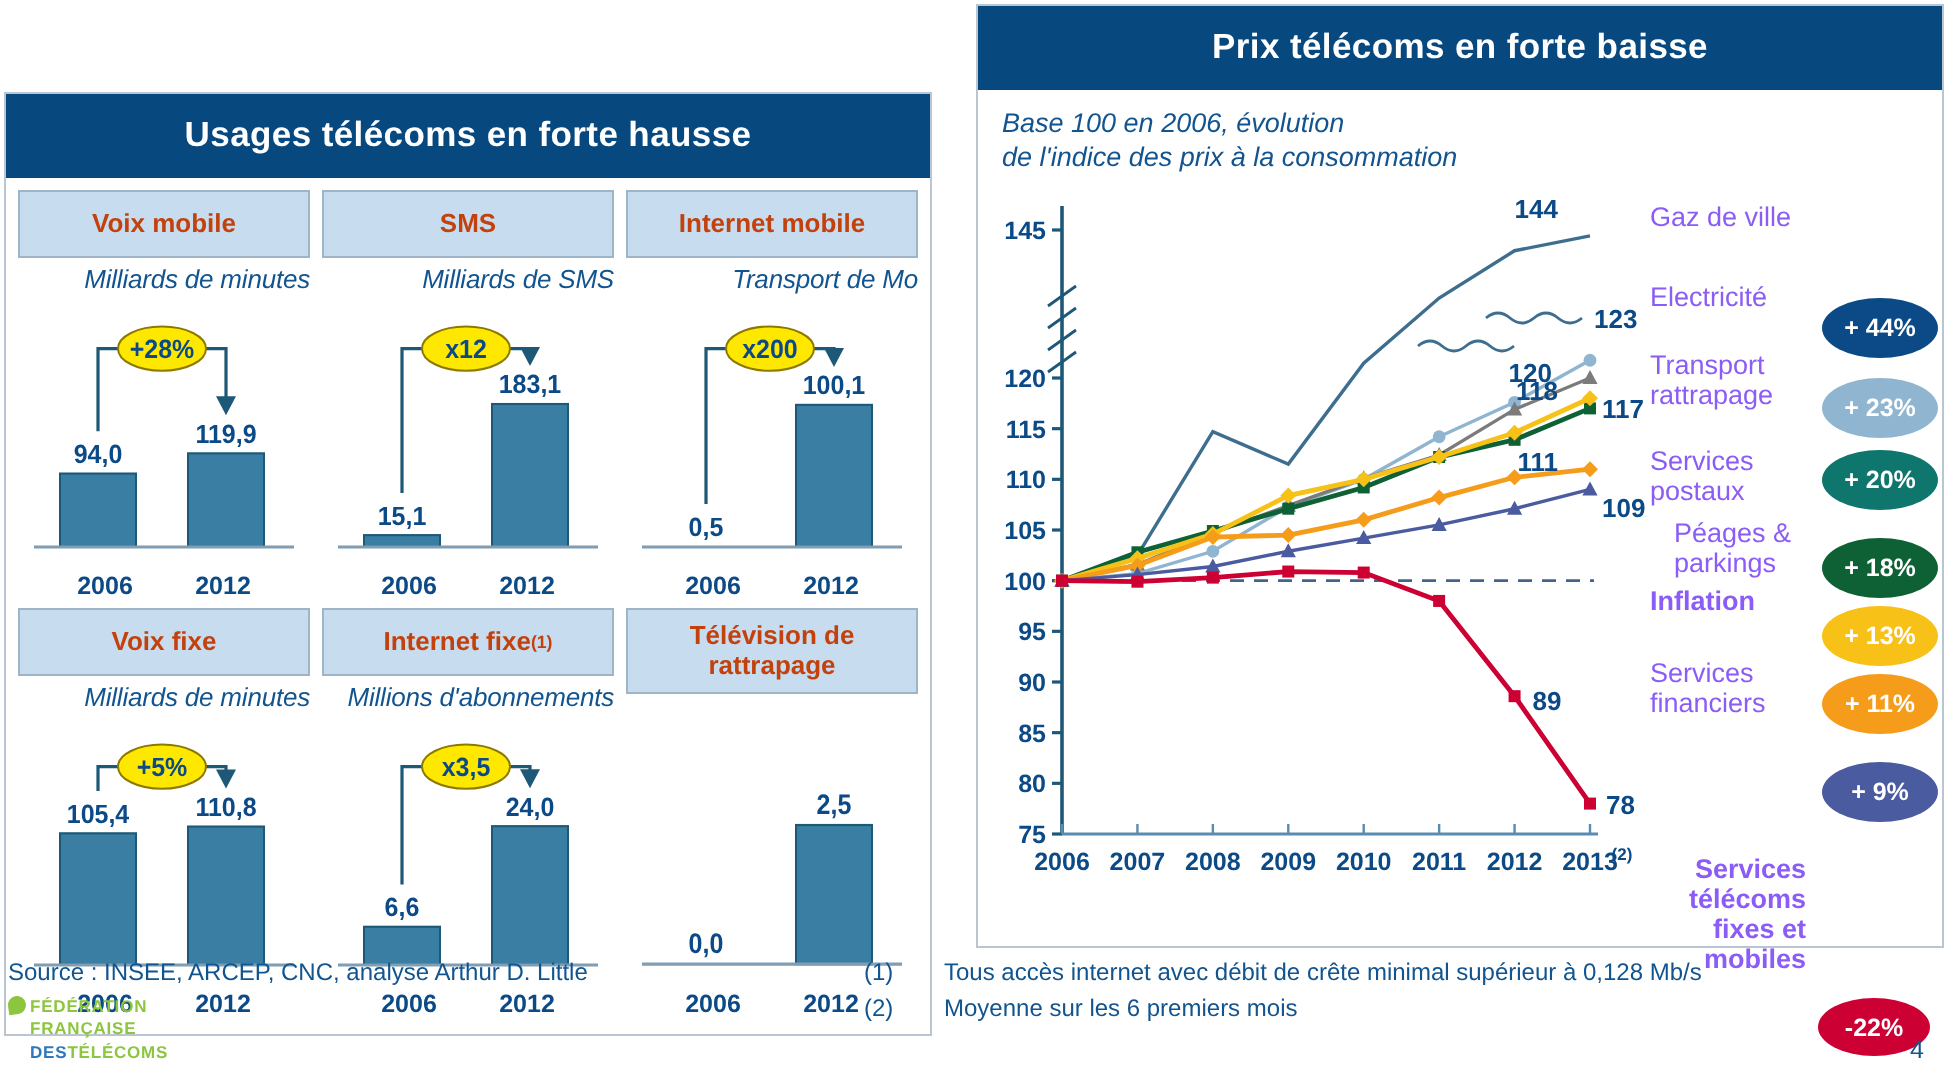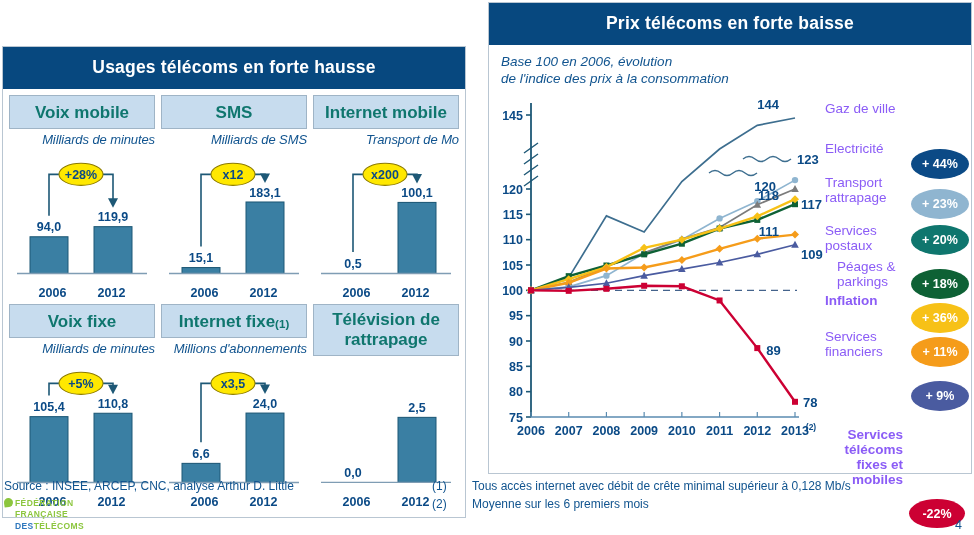--- a/index.html
+++ b/index.html
@@ -38,28 +38,28 @@
     grid-template-rows: repeat(2, 1fr);
     column-gap: 6px;
     row-gap: 4px;
     padding: 6px 6px 4px 6px;
     height: 424px;
   }
   .cell { display: flex; flex-direction: column; }
   .cell-title {
     background: #c7dcee;
     border: 1px solid #9fb4c6;
-    color: #0f766e;
+    color: #c2410c;
     font-weight: bold;
-    font-size: 17px;
+    font-size: 13px;
     text-align: center;
     padding: 5px 2px;
     line-height: 1.18;
     min-height: 34px;
-    display: flex; align-items: flex-end; justify-content: center;
+    display: flex; align-items: center; justify-content: center;
   }
   .cell-unit {
     font-style: italic;
     font-size: 13px;
     color: #11548f;
     text-align: right;
     padding: 3px 0 0;
     letter-spacing: -.1px;
   }
   .plot {
@@ -460,21 +460,21 @@
             <div class="legend-label">Transport rattrapage</div>
           </div>
           <div class="badge" style="background: #0f766e; position: absolute; left: 86px; top: 80px;">+ 20%</div>
           <div class="legend-row" style="top: 126px; left: 0px;">
             <div class="legend-label">Services postaux</div>
           </div>
           <div class="badge" style="background: rgb(14, 97, 53); position: absolute; left: 86px; top: 124px;">+ 18%</div>
           <div class="legend-row" style="top: 162px; left: 12px;">
             <div class="legend-label">Péages &amp; parkings</div>
           </div>
-          <div class="badge" style="background: rgb(247, 193, 23); position: absolute; left: 86px; top: 158px;">+ 36%</div>
+          <div class="badge" style="background: rgb(247, 193, 23); position: absolute; left: 86px; top: 158px;">+ 13%</div>
           <div class="legend-row" style="top: 196px; left: 0px;">
             <div class="legend-label b">Inflation</div>
           </div>
           <div class="badge" style="background: rgb(245, 156, 26); position: absolute; left: 86px; top: 192px;">+ 11%</div>
           <div class="legend-row" style="top: 232px; left: 0px;">
             <div class="legend-label">Services financiers</div>
           </div>
           <div class="badge" style="background: rgb(74, 91, 160); position: absolute; left: 86px; top: 236px;">+ 9%</div>
           <div class="legend-row" style="top: 330px; left: 0px;">
             <div class="legend-label b" style="text-align: right; width: 86px; margin-left: -8px;">Services télécoms fixes et mobiles</div>

